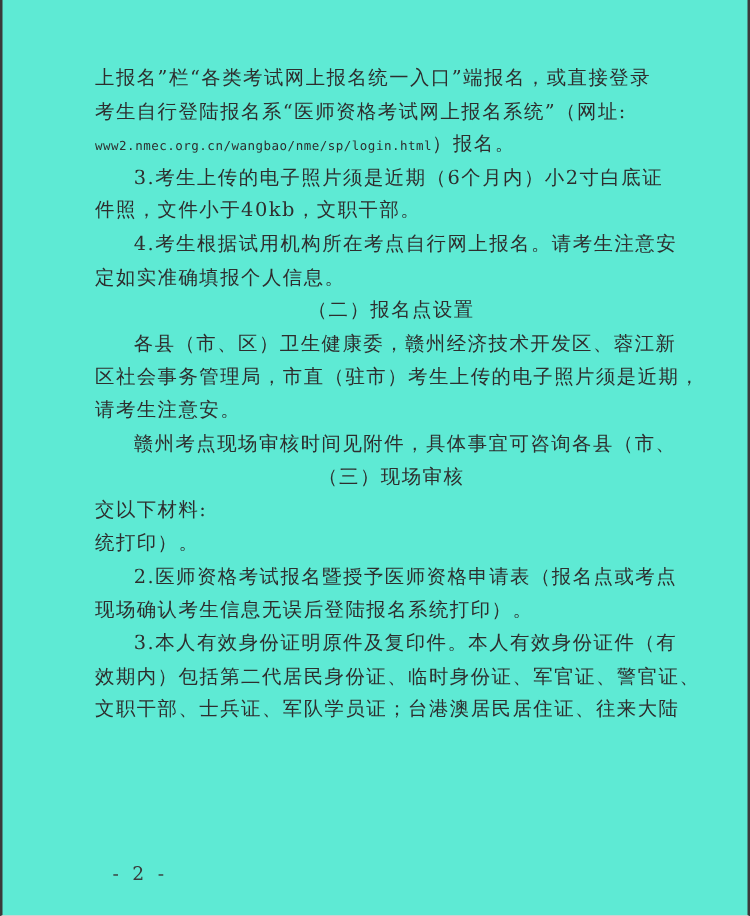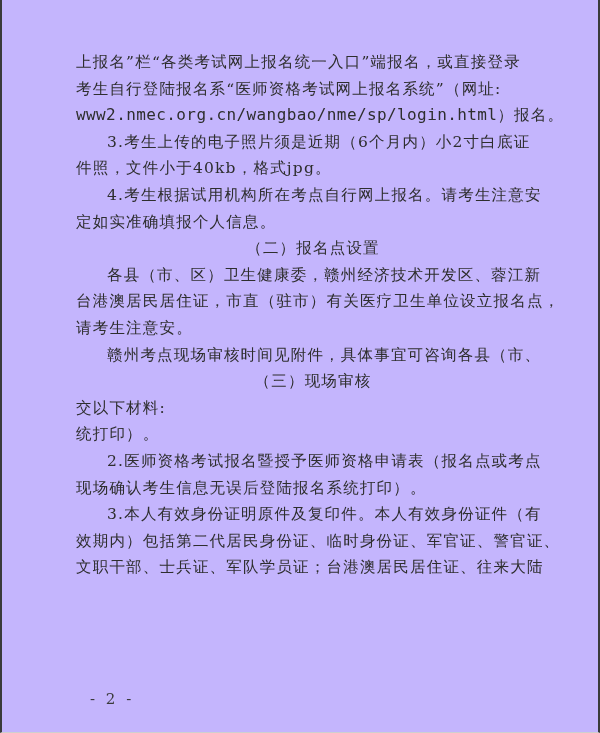--- a/index.html
+++ b/index.html
@@ -1,58 +1,58 @@
 <!DOCTYPE html>
 <html><head>
 <meta charset="utf-8">
 <style>
   html, body { margin: 0; padding: 0; background: #ffffff; }
   body { width: 600px; height: 733px; overflow: hidden; position: relative; }
   .page {
     position: absolute; left: 0; top: 0; width: 600px; height: 733px;
-    background: #c4b5fd; box-sizing: border-box;
+    background: #5eead4; box-sizing: border-box;
     border-left: 2px solid #3a3a3a; border-right: 2px solid #3a3a3a;
     border-bottom: 1px solid #cfcfcf;
   }
   .content {
     position: absolute; left: 74px; top: 49px; width: 450px;
     font-family: "DejaVu Serif", "Liberation Serif", serif;
     font-size: 15.5px; color: #2e2e2e; letter-spacing: 1.2px;
   }
   .line { height: 26.6px; line-height: 26.6px; white-space: nowrap; }
   .indent { padding-left: 31px; }
   .heading { padding-left: 24px; text-align: center; }
-  .url { font-family: "DejaVu Sans Mono", "Liberation Mono", monospace; font-size: 16px; letter-spacing: 0.4px; }
+  .url { font-family: "DejaVu Sans Mono", "Liberation Mono", monospace; font-size: 10px; letter-spacing: 0.4px; }
   .pagenum {
     position: absolute; left: 88px; top: 690px;
     font-family: "DejaVu Serif", "Liberation Serif", serif;
     font-size: 15px; color: #3a3a3a; letter-spacing: 3px;
   }
 </style>
 </head>
 <body>
 
 <div class="page">
   <div class="content">
     <div class="line">上报名”栏“各类考试网上报名统一入口”端报名，或直接登录</div>
     <div class="line">考生自行登陆报名系“医师资格考试网上报名系统”（网址:</div>
     <div class="line">
       <span class="url">www2.nmec.org.cn/wangbao/nme/sp/login.html</span><span>）报名。</span>
     </div>
 
     <div class="line indent">3.考生上传的电子照片须是近期（6个月内）小2寸白底证</div>
-    <div class="line">件照，文件小于40kb，格式jpg。</div>
+    <div class="line">件照，文件小于40kb，文职干部。</div>
 
     <div class="line indent">4.考生根据试用机构所在考点自行网上报名。请考生注意安</div>
     <div class="line">定如实准确填报个人信息。</div>
 
     <div class="line heading">（二）报名点设置</div>
 
     <div class="line indent">各县（市、区）卫生健康委，赣州经济技术开发区、蓉江新</div>
-    <div class="line">台港澳居民居住证，市直（驻市）有关医疗卫生单位设立报名点，</div>
+    <div class="line">区社会事务管理局，市直（驻市）考生上传的电子照片须是近期，</div>
     <div class="line">请考生注意安。</div>
 
     <div class="line indent">赣州考点现场审核时间见附件，具体事宜可咨询各县（市、</div>
 
     <div class="line heading">（三）现场审核</div>
     <div class="line">交以下材料:</div>
 
     <div class="line">统打印）。</div>
 
     <div class="line indent">2.医师资格考试报名暨授予医师资格申请表（报名点或考点</div>

